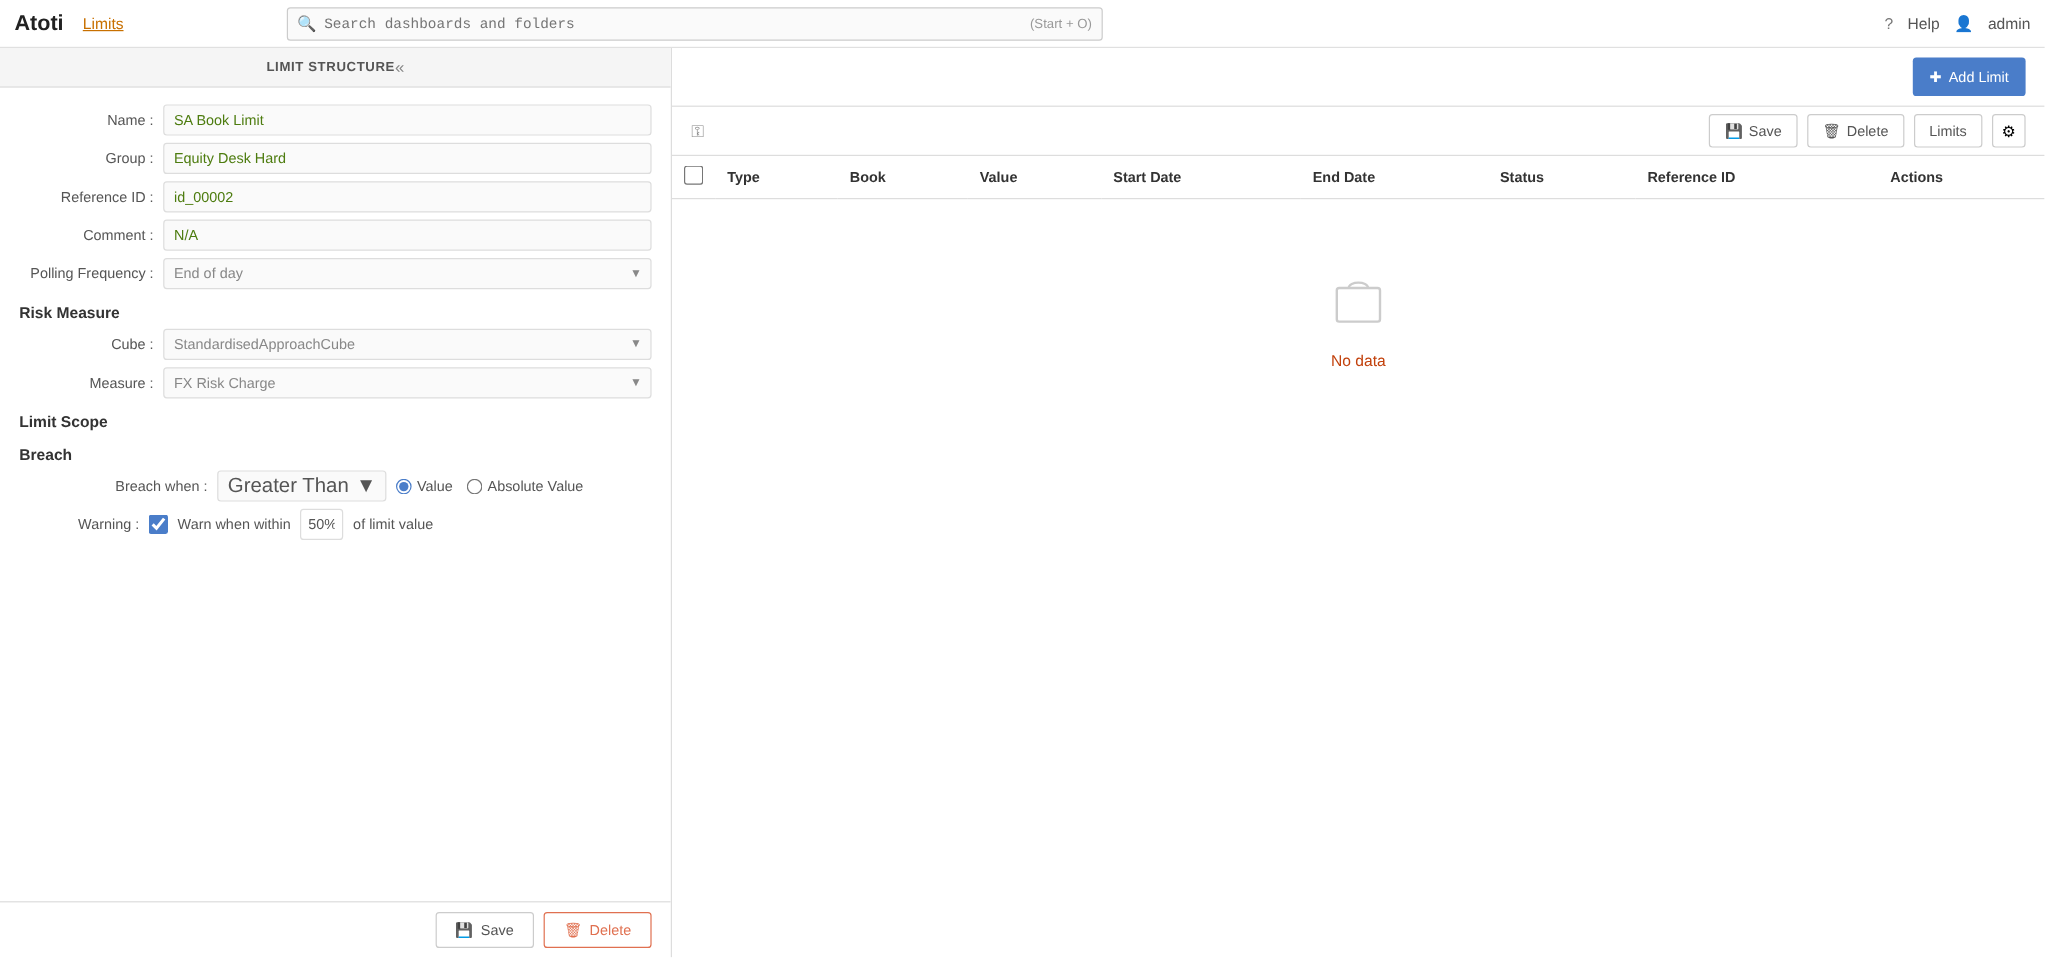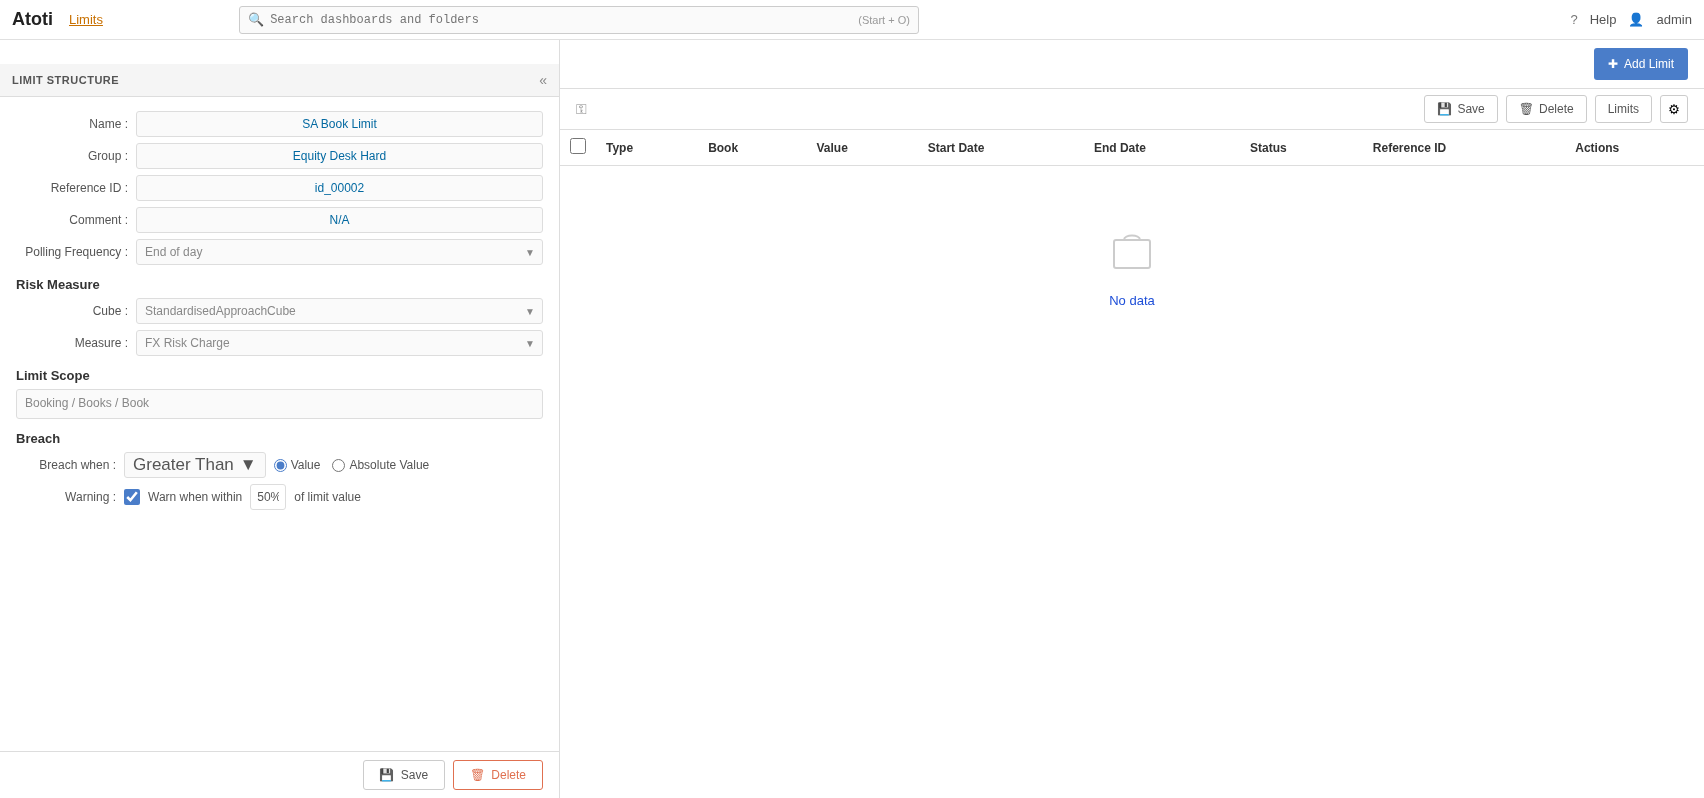--- a/index.html
+++ b/index.html
@@ -23,50 +23,50 @@
 
     
     .main-layout { display: flex; flex: 1; overflow: hidden; }
 
     
     .left-panel {
       width: 560px; flex-shrink: 0; display: flex; flex-direction: column;
       border-right: 1px solid #ddd; overflow: hidden;
     }
     .left-panel-header {
-      display: flex; align-items: center; justify-content: space-between;
-      padding: 8px 12px; background: #f5f5f5; border-bottom: 1px solid #ddd; flex-shrink: 0; margin-top: 24px;
+      display: flex; align-items: center; justify-content: center;
+      padding: 8px 12px; background: #f5f5f5; border-bottom: 1px solid #ddd; flex-shrink: 0;
     }
     .left-panel-header span { font-size: 11px; font-weight: bold; color: #555; text-transform: uppercase; letter-spacing: 0.5px; }
     .collapse-btn { background: none; border: none; cursor: pointer; color: #888; font-size: 14px; }
 
     .left-panel-content { flex: 1; overflow-y: auto; padding: 8px 0; }
 
     .form-row { display: flex; align-items: center; margin: 6px 16px; }
     .form-label { width: 120px; text-align: right; font-size: 12px; color: #555; padding-right: 8px; flex-shrink: 0; }
     .form-input {
       flex: 1; height: 26px; border: 1px solid #ddd; border-radius: 3px;
-      padding: 0 8px; font-size: 12px; color: #0369a1; background: #fafafa; outline: none; text-align: center;
+      padding: 0 8px; font-size: 12px; color: #4d7c0f; background: #fafafa; outline: none;
     }
     .form-select-wrap { flex: 1; position: relative; }
     .form-select {
       width: 100%; height: 26px; border: 1px solid #ddd; border-radius: 3px;
       padding: 0 8px; font-size: 12px; color: #888; background: #fafafa;
       appearance: none; outline: none; cursor: pointer;
     }
     .select-arrow { position: absolute; right: 8px; top: 50%; transform: translateY(-50%); color: #888; font-size: 10px; pointer-events: none; }
 
     .section-title { font-size: 13px; font-weight: bold; color: #333; margin: 12px 16px 6px 16px; }
 
     .scope-field {
       margin: 6px 16px; border: 1px solid #ddd; border-radius: 3px; padding: 6px 8px;
       font-size: 12px; color: #888; background: #fafafa; min-height: 30px;
     }
 
-    .breach-row { display: flex; align-items: center; margin: 6px 16px; gap: 8px; }
+    .breach-row { display: flex; align-items: center; margin: 6px 16px; gap: 8px; justify-content: center; }
     .breach-label { width: 100px; text-align: right; font-size: 12px; color: #555; flex-shrink: 0; }
     .dropdown-btn {
       height: 26px; border: 1px solid #ddd; border-radius: 3px; background: #fafafa;
       padding: 0 8px; font-size: 17px; color: #555; cursor: pointer; display: flex; align-items: center; gap: 6px; min-width: 110px;
     }
     .radio-group { display: flex; align-items: center; gap: 12px; }
     .radio-item { display: flex; align-items: center; gap: 4px; font-size: 12px; color: #555; }
     .radio-item input[type=radio] { accent-color: #4a7dc9; }
 
     .warning-row { display: flex; align-items: center; margin: 6px 16px; gap: 8px; }
@@ -124,21 +124,21 @@
     }
 
     
     .table-container { flex: 1; overflow: auto; }
     table { width: 100%; border-collapse: collapse; font-size: 12px; }
     thead tr { border-bottom: 1px solid #ddd; background: #fff; }
     thead th { padding: 8px 10px; text-align: left; font-weight: 600; color: #333; border-bottom: 1px solid #ddd; white-space: nowrap; }
     thead th:first-child { width: 30px; }
     .no-data-area { display: flex; flex-direction: column; align-items: center; justify-content: center; padding: 60px 0; color: #bbb; gap: 10px; }
     .no-data-icon { font-size: 36px; }
-    .no-data-text { font-size: 13px; color: #1d4ed8; }
+    .no-data-text { font-size: 13px; color: #c2410c; }
     .checkbox-header { width: 16px; height: 16px; }
   </style>
 </head>
 <body>
 
 <div class="top-nav">
   <span class="logo">Atoti</span>
   <span class="nav-limits">Limits</span>
   <div class="search-bar">
     <span style="color:#aaa;margin-right:6px;">🔍</span>
@@ -209,21 +209,20 @@
         <label class="form-label">Measure :</label>
         <div class="form-select-wrap">
           <select class="form-select">
             <option>FX Risk Charge</option>
           </select>
           <span class="select-arrow">▼</span>
         </div>
       </div>
 
       <div class="section-title">Limit Scope</div>
-      <div class="scope-field">Booking / Books / Book</div>
 
       <div class="section-title">Breach</div>
 
       <div class="breach-row">
         <span class="breach-label">Breach when :</span>
         <button class="dropdown-btn">
           <span>Greater Than</span>
           <span>▼</span>
         </button>
         <div class="radio-group">

